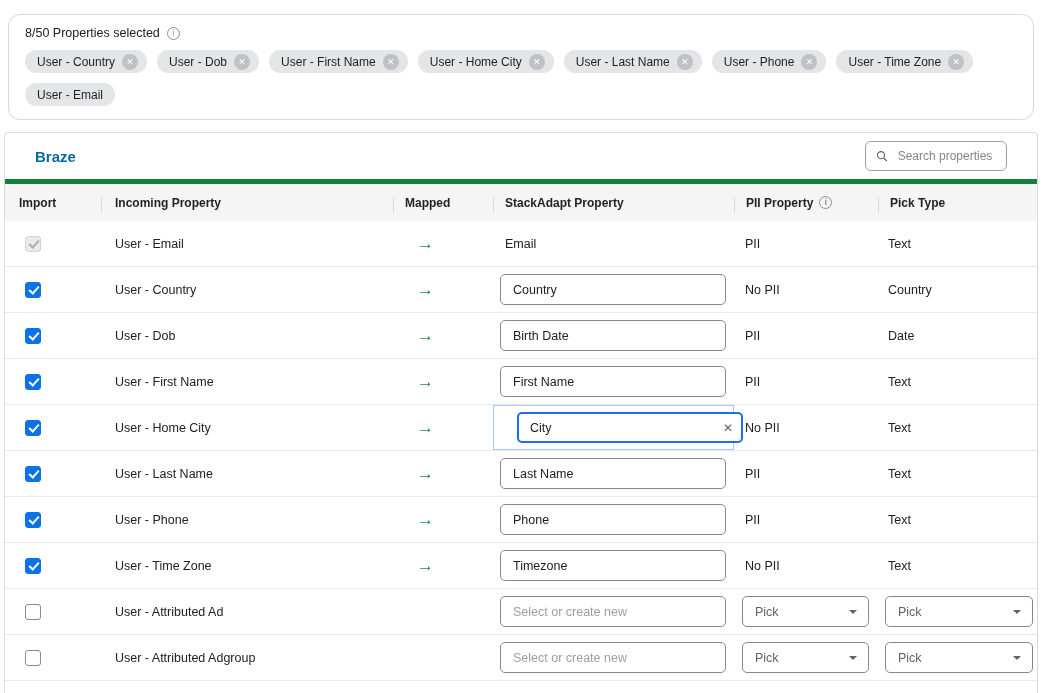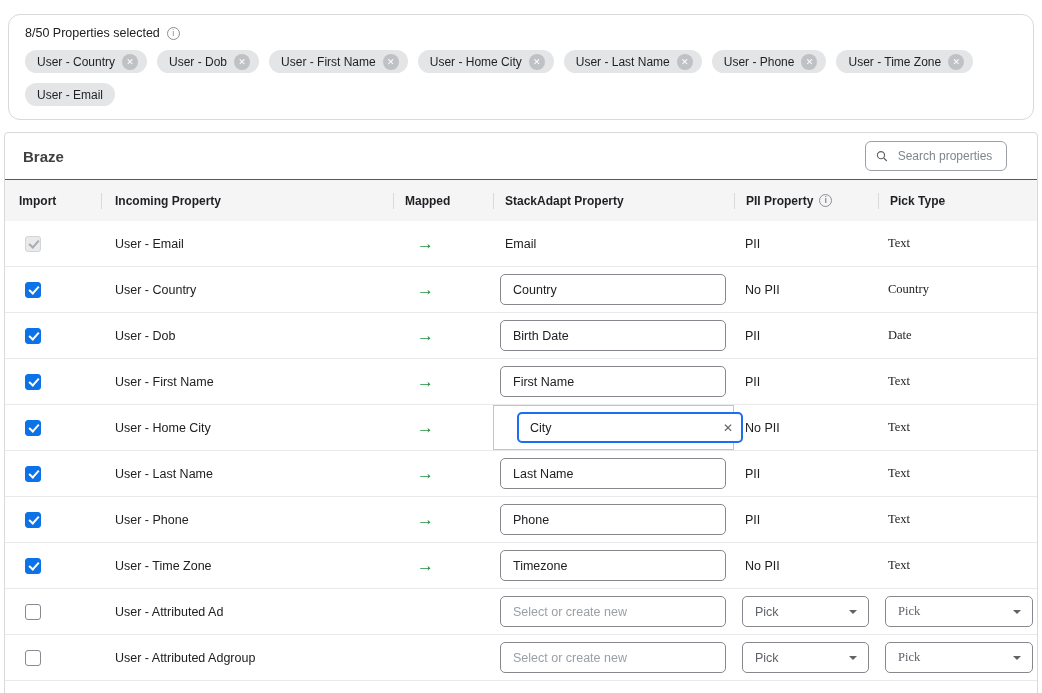--- a/index.html
+++ b/index.html
@@ -50,21 +50,21 @@
     border: 1px solid #d8d9dc;
     border-radius: 4px;
     background: #fff;
     overflow: hidden;
   }
   .card-header {
     height: 46px;
     display: flex; align-items: center; justify-content: space-between;
     padding: 0 30px 0 18px;
   }
-  .card-title { font-size: 15px; font-weight: 600; margin: 0; color: #404040; }
+  .card-title { font-size: 15px; font-weight: 600; margin: 12px; color: #0369a1; }
   .search-box {
     display: flex; align-items: center; gap: 8px;
     width: 142px; height: 30px;
     border: 1px solid #9aa0a6; border-radius: 6px;
     padding: 0 10px; background: #fff;
   }
   .search-box input {
     border: none; outline: none; width: 100%;
     font-family: "Liberation Sans", sans-serif;
     font-size: 12px; color: #202124; background: transparent;
@@ -72,21 +72,21 @@
   .search-box input::placeholder { color: #80868b; }
 
   
   .grid-row {
     display: grid;
     grid-template-columns: 96px 292px 100px 241px 144px 161px;
     align-items: stretch;
   }
   .thead {
     background: #f5f5f6;
-    border-top: 1px solid #15803d;
+    border-top: 5px solid #15803d;
     height: 42px;
   }
   .th {
     display: flex; align-items: center; gap: 6px;
     font-size: 12px; font-weight: 700; color: #1f2023;
     position: relative; padding-left: 12px;
   }
   .th:first-child { padding-left: 14px; }
   .th:nth-child(2) { padding-left: 14px; }
   .th + .th::before {
@@ -94,21 +94,21 @@
     width: 1px; height: 16px; background: #d9dadd;
   }
 
   .row { height: 46px; border-bottom: 1px solid #e9e9eb; }
   .cell { display: flex; align-items: center; font-size: 12.5px; }
   .cell-import   { padding-left: 20px; }
   .cell-incoming { padding-left: 14px; }
   .cell-mapped   { padding-left: 12px; }
   .cell-property { padding-left: 7px; position: relative; }
   .cell-pii      { padding-left: 8px; }
-  .cell-dtype    { padding-left: 7px; font-family: Liberation Serif, serif; }
+  .cell-dtype    { padding-left: 7px; }
   .cell-text { margin-left: 3px; }
 
   
   .checkbox {
     width: 16px; height: 16px; border-radius: 3px;
     border: 1.5px solid #878c93; background: #fff;
     position: relative; cursor: pointer; flex: 0 0 auto;
   }
   .checkbox.checked { background: #0b72e7; border-color: #0b72e7; }
   .checkbox.checked::after {

